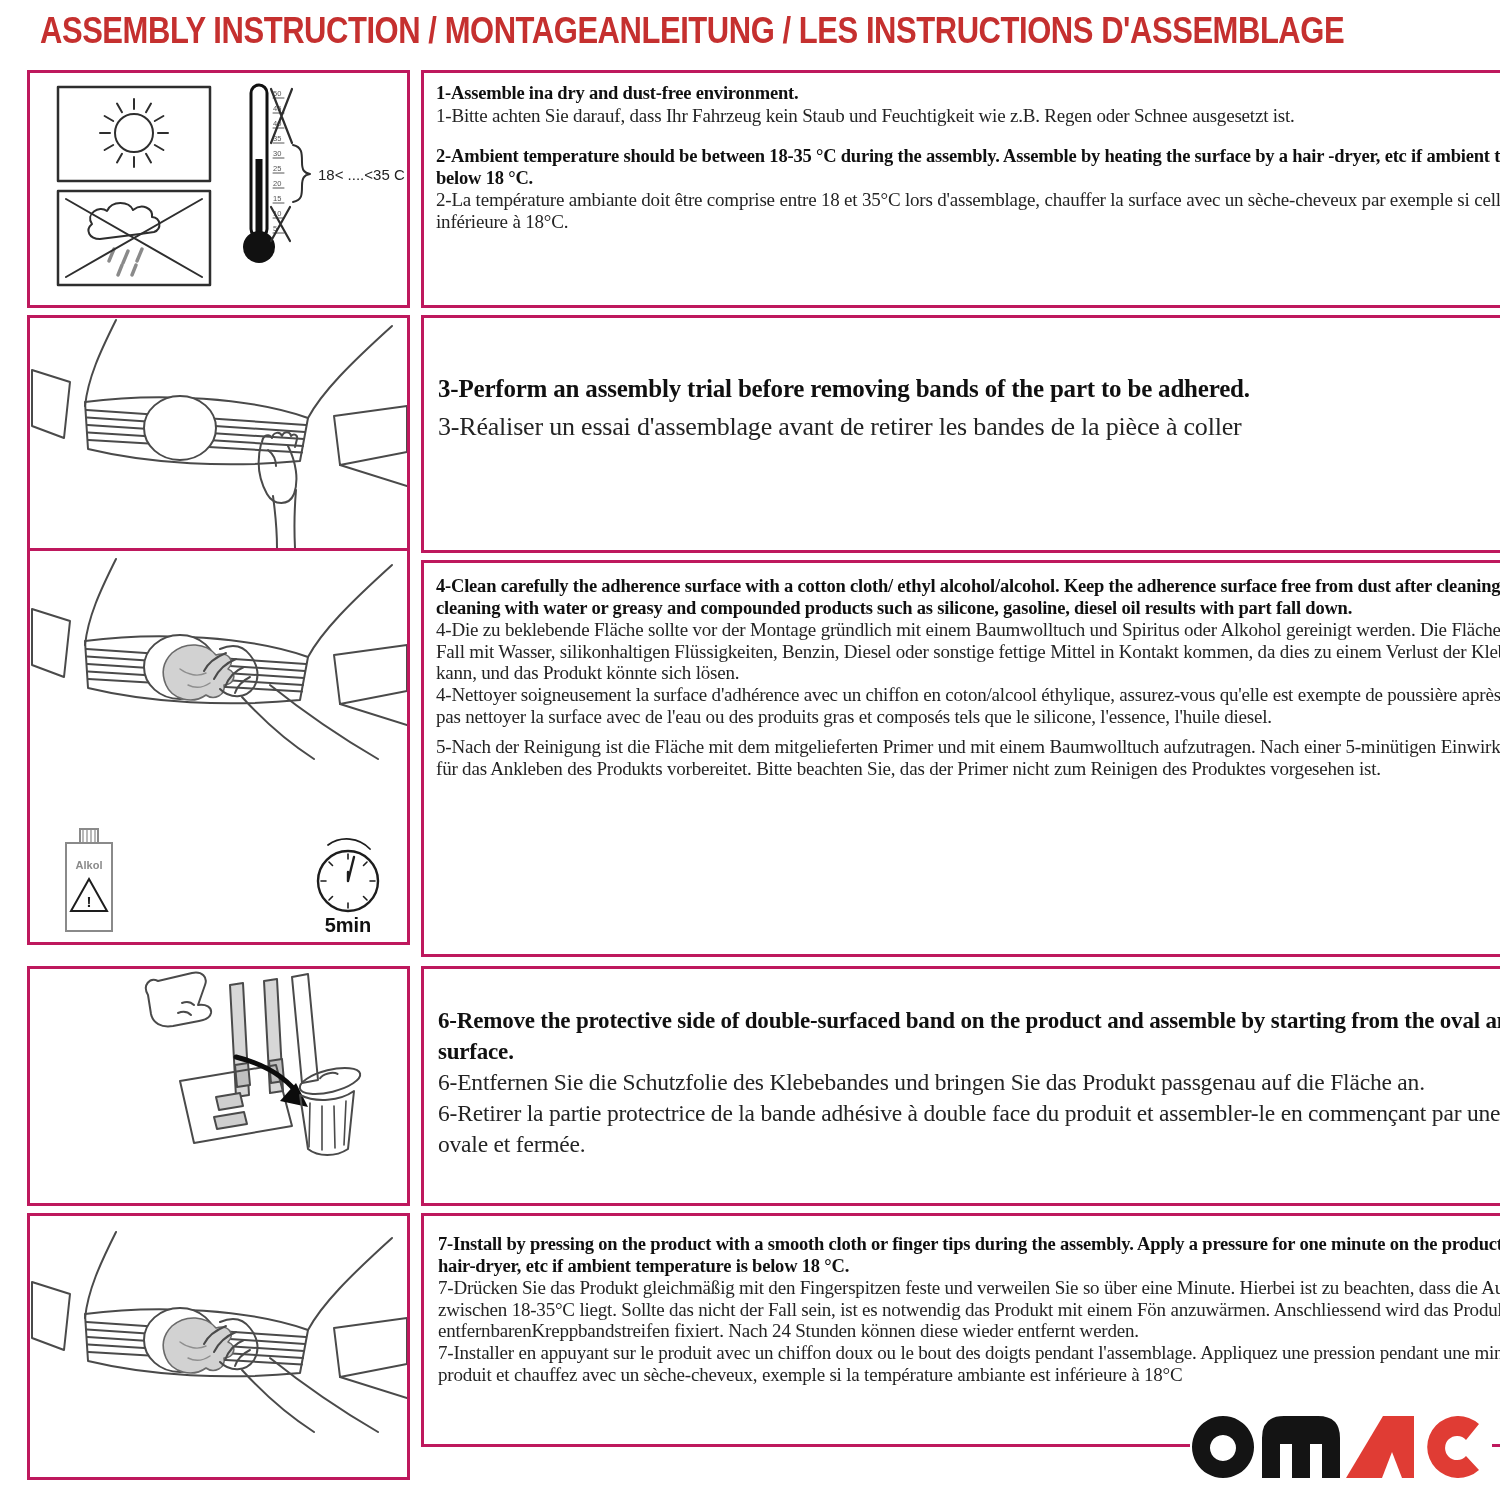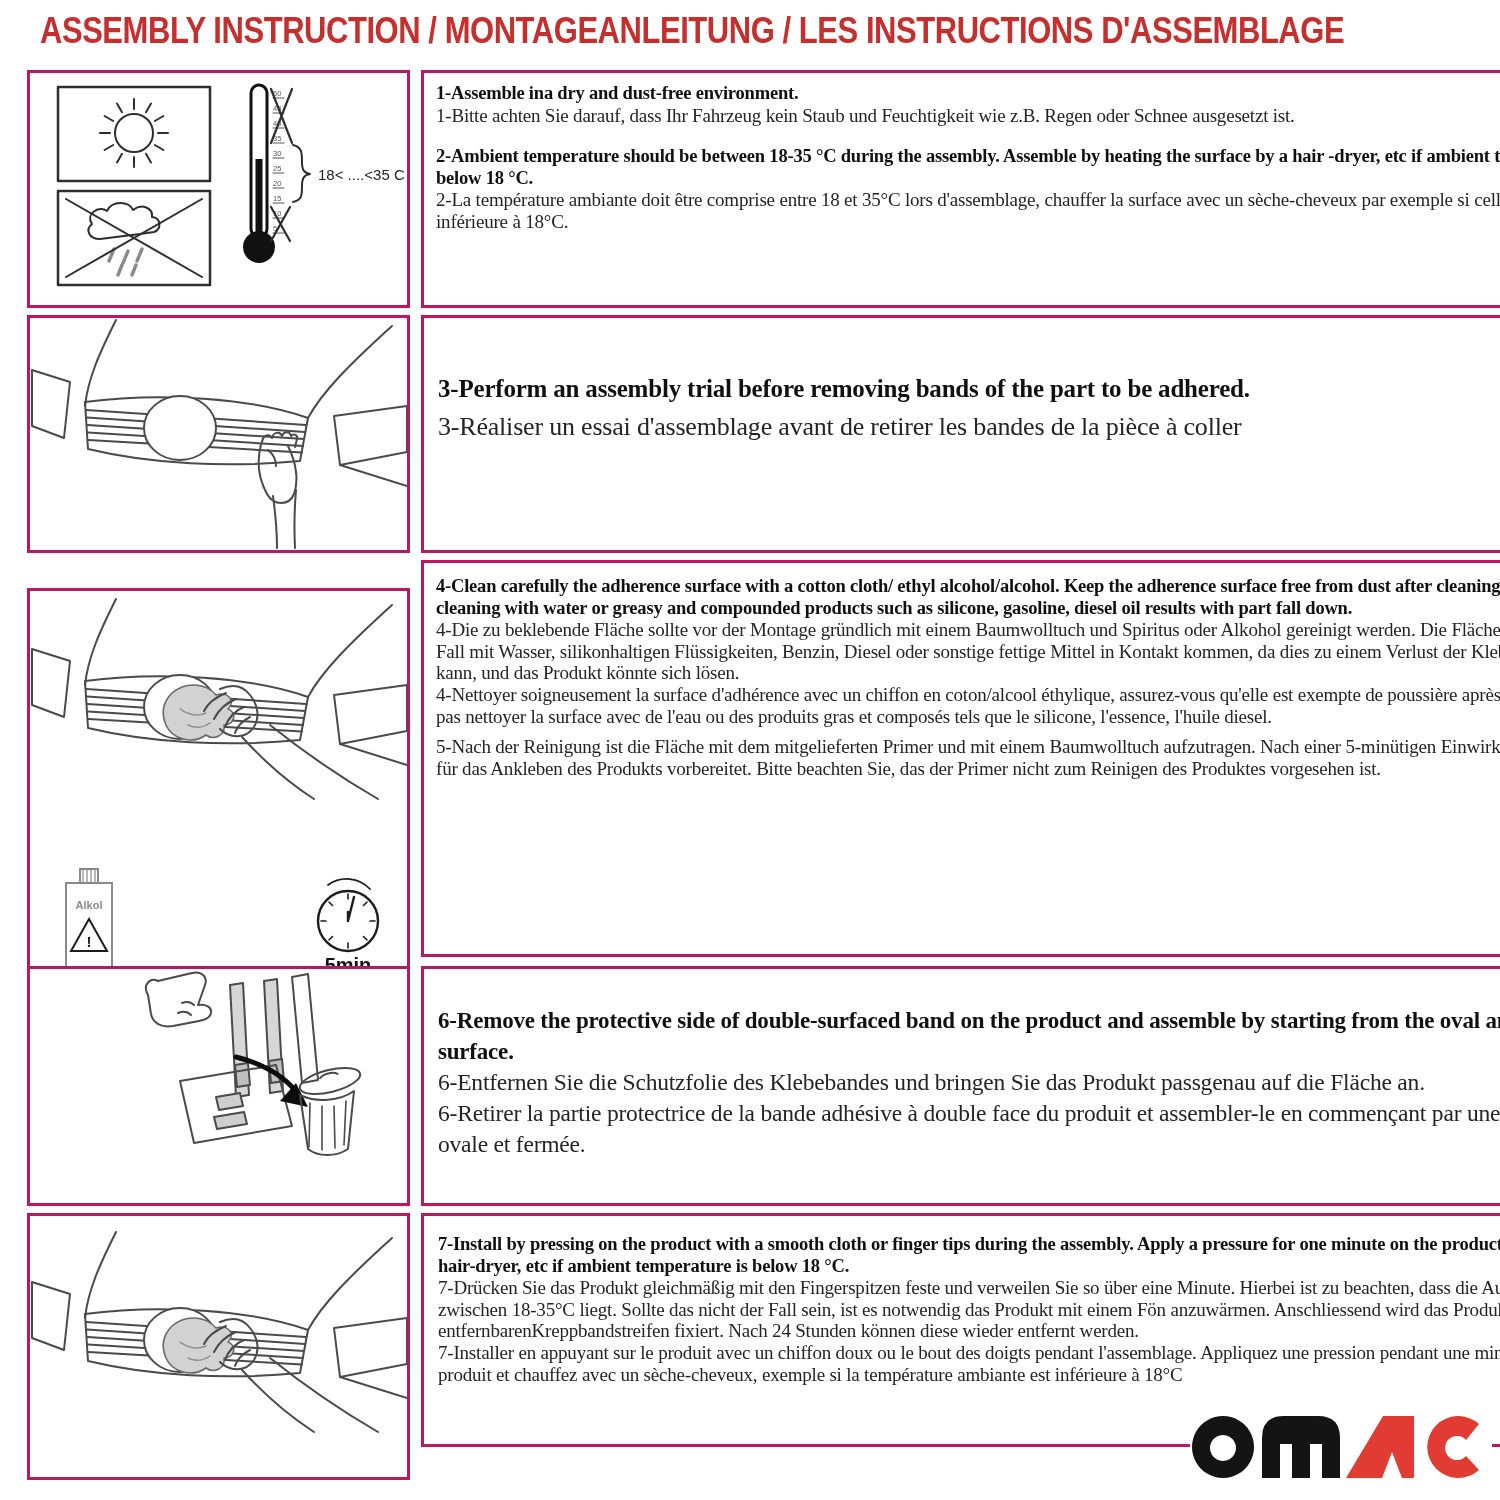--- a/index.html
+++ b/index.html
@@ -115,21 +115,21 @@
     <svg class="ill" viewBox="0 0 377 232">
       <use href="#g-grille"></use>
       <use href="#g-hand"></use>
     </svg>
   </div>
   <div class="box rbox r2 pad2" style="top:315px;height:238px">
       <div class="para b">3-Perform an assembly trial before removing bands of the part to be adhered.</div>
       <div class="para">3-Réaliser un essai d'assemblage avant de retirer les bandes de la pièce à coller</div>
     </div>
 
-  <div class="box lbox" style="top:588px;height:397px">
+  <div class="box lbox" style="top:548px;height:397px">
     <svg class="ill" viewBox="0 0 377 391">
       <use href="#g-grille" y="6"></use>
       <use href="#g-cloth" y="6"></use>
       <g stroke="#8a8a8a" stroke-width="2" fill="none">
         <rect x="36" y="292" width="46" height="88"></rect>
         <rect x="50" y="278" width="18" height="14"></rect>
         <path d="M53,278 v14 M57,278 v14 M61,278 v14 M65,278 v14" stroke-width="1.2"></path>
         <text x="59" y="318" text-anchor="middle" font-size="11" font-weight="700" fill="#8a8a8a" stroke="none" font-family="Liberation Sans, sans-serif">Alkol</text>
         <g>
           <path d="M59,328 L77,360 L41,360 Z" stroke="#1d1d1d"></path>

